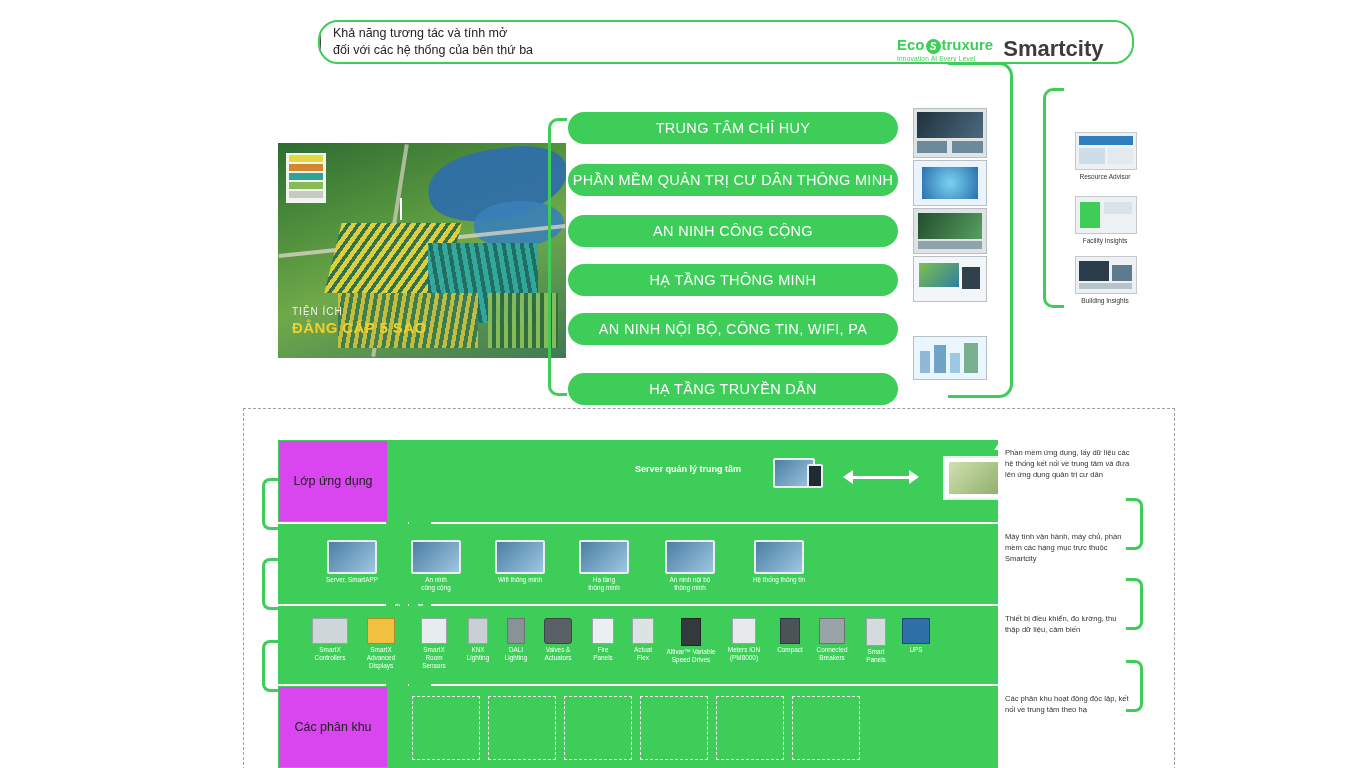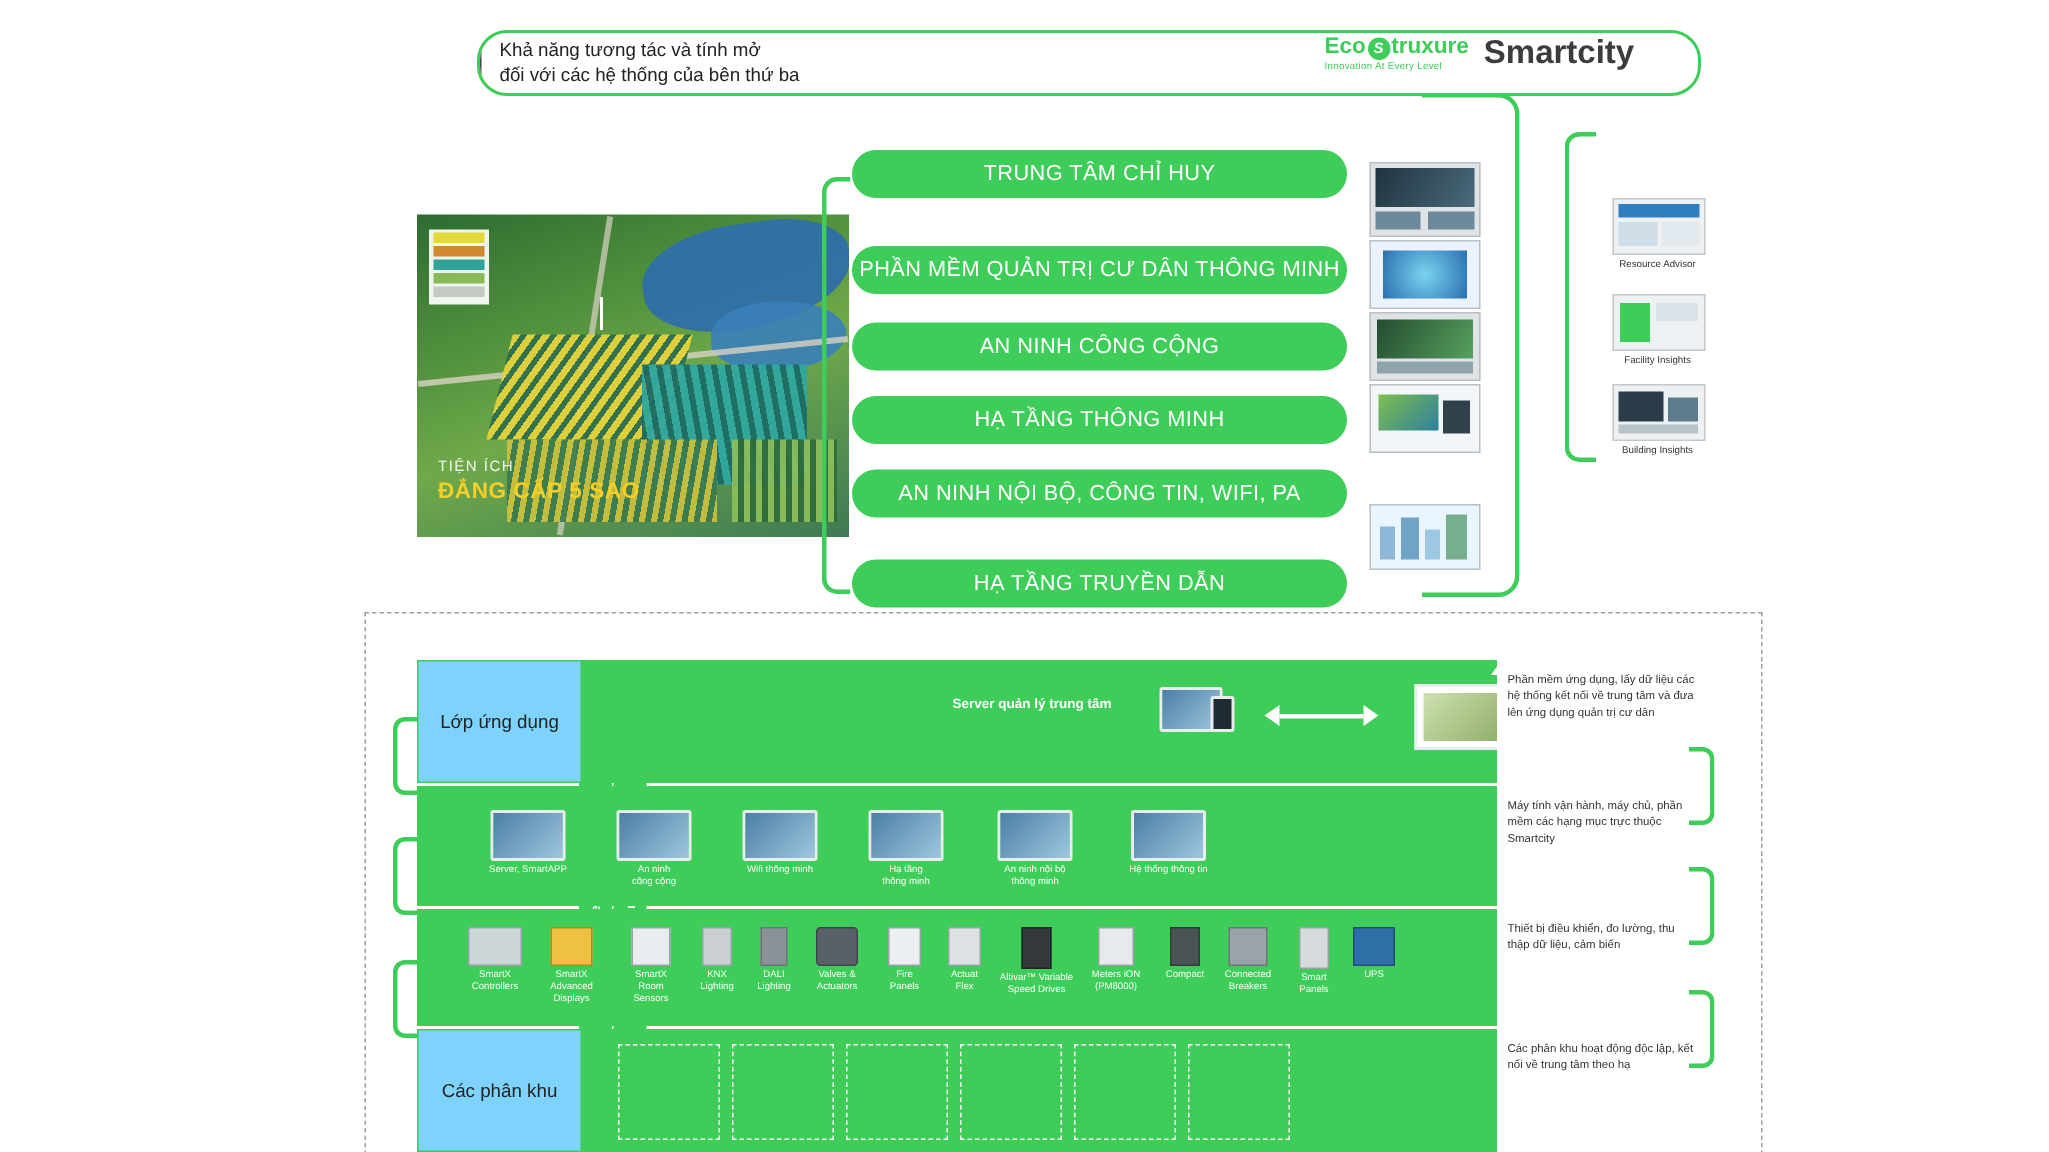--- a/index.html
+++ b/index.html
@@ -8,22 +8,22 @@
   .abs{position:absolute;}
 
   
   #header-banner{left:318px;top:20px;width:812px;height:40px;
        border:2px solid #3dcd58;border-radius:20px;background:#fff;
        display:flex;align-items:stretch;overflow:hidden;}
   #header-title{width:316px;display:flex;align-items:center;padding-left:34px;
        font-size:14px;font-weight:bold;color:#222;letter-spacing:.3px;}
   #header-sub{flex:1;border-left:1px solid #444;display:flex;flex-direction:column;
        justify-content:center;padding-left:12px;font-size:12.5px;line-height:1.35;color:#222;}
-  #header-logo{width:235px;display:flex;flex-direction:column;justify-content:flex-start;
-       align-items:flex-start;padding-right:14px;}
+  #header-logo{width:235px;display:flex;flex-direction:column;justify-content:flex-end;
+       align-items:flex-start;}
   .logo-row{display:flex;align-items:baseline;}
   .logo-eco{font-size:15px;font-weight:bold;color:#3dcd58;}
   .logo-circle{display:inline-block;width:15px;height:15px;border-radius:50%;
        background:#3dcd58;color:#fff;font-size:10px;font-weight:bold;text-align:center;
        line-height:15px;margin:0 1px;font-style:italic;}
   .logo-struxure{font-size:15px;font-weight:bold;color:#3dcd58;}
   .logo-tag{font-size:6.5px;color:#3dcd58;letter-spacing:.2px;margin-top:1px;}
   .logo-building{font-size:22px;font-weight:bold;color:#3c3c3b;margin-left:10px;align-self:center;}
   #header-logo-wrap{display:flex;align-items:center;}
 
@@ -71,21 +71,21 @@
   .th-screen{position:absolute;background:#2b3d4a;}
   
   .side-card{position:absolute;left:1075px;width:60px;text-align:center;}
   .side-card .sc-img{width:60px;height:36px;background:#eef1f3;border:1px solid #c2c8cc;position:relative;overflow:hidden;}
   .side-card .sc-label{font-size:6.5px;color:#333;margin-top:3px;}
 
   
   #lower-panel{left:243px;top:408px;width:930px;height:360px;border:1px dashed #9aa0a6;}
   #layers-wrap{left:278px;top:440px;width:860px;height:328px;}
   .layer-row{position:absolute;left:0;width:860px;display:flex;}
-  .layer-label{width:108px;background:#7dd3fc;border:1px solid #3dcd58;display:flex;align-items:center;
+  .layer-label{width:108px;background:#d946ef;border:1px solid #3dcd58;display:flex;align-items:center;
         justify-content:center;font-size:12.5px;color:#222;}
   .layer-body{flex:1;background:#3dcd58;position:relative;}
   .layer-note{position:absolute;right:0;width:128px;background:#fff;border:1px solid #fff;
         font-size:7.6px;line-height:1.45;color:#333;padding:6px 4px 0 6px;text-align:left;}
   .vband{position:absolute;top:0;width:22px;background:#3dcd58;color:#fff;font-size:9px;
         font-weight:bold;display:flex;align-items:center;justify-content:center;}
   .vband span{writing-mode:vertical-rl;transform:rotate(180deg);white-space:nowrap;}
   .dev{position:absolute;text-align:center;color:#fff;font-size:6.4px;line-height:1.25;}
   .mon{width:46px;height:30px;background:#1f2b33;border:2px solid #e9edef;border-radius:2px;margin:0 auto;}
   .mon-s{width:100%;height:100%;background:linear-gradient(135deg,#4a7fa5,#9fc6df);}
@@ -140,21 +140,21 @@
   </div>
   <div class="mp" id="map-pin"></div>
   <div class="mp" id="map-caption-small">TIỆN ÍCH</div>
   <div class="mp" id="map-caption-big">ĐẲNG CẤP 5 SAO</div>
 </div>
 
 <div class="abs" id="left-bracket"></div>
 <div class="abs" id="right-bracket"></div>
 <div class="abs" id="far-bracket"></div>
 
-<div class="pill" style="top:100px">TRUNG TÂM CHỈ HUY</div>
+<div class="pill" style="top:112px">TRUNG TÂM CHỈ HUY</div>
 <div class="pill" style="top:164px">PHẦN MỀM QUẢN TRỊ CƯ DÂN THÔNG MINH</div>
 <div class="pill" style="top:215px">AN NINH CÔNG CỘNG</div>
 <div class="pill" style="top:264px">HẠ TẦNG THÔNG MINH</div>
 <div class="pill" style="top:313px">AN NINH NỘI BỘ, CÔNG TIN, WIFI, PA</div>
 <div class="pill" style="top:373px">HẠ TẦNG TRUYỀN DẪN</div>
 
 <div class="thumb" style="top:108px;height:48px">
   <div class="th-screen" style="left:3px;top:3px;width:66px;height:26px;background:linear-gradient(120deg,#20333f,#4a6a7c)"></div>
   <div class="th-screen" style="left:3px;top:32px;width:30px;height:12px;background:#6c8a9b"></div>
   <div class="th-screen" style="left:38px;top:32px;width:31px;height:12px;background:#6c8a9b"></div>

